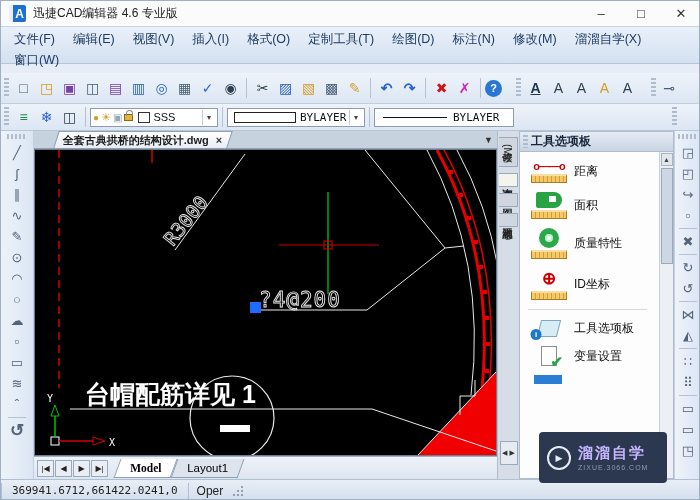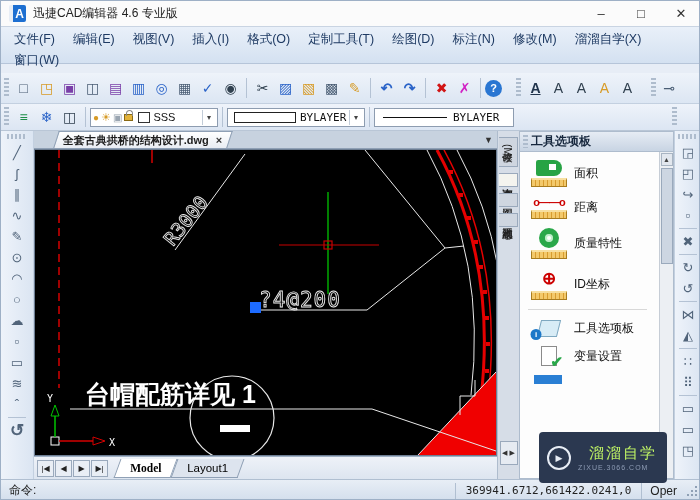--- a/index.html
+++ b/index.html
@@ -148,21 +148,21 @@
                       radial-gradient(circle 1.3px at 7px 7px,#8fa0b5 1.2px,transparent 1.4px),
                       radial-gradient(circle 1.3px at 11px 7px,#8fa0b5 1.2px,transparent 1.4px),
                       radial-gradient(circle 1.3px at 11px 3px,#8fa0b5 1.2px,transparent 1.4px); }
 
   
   .watermark { position:absolute; left:538px; top:431px; width:128px; height:51px; background:#2b3850;
                border-radius:4px; z-index:60; display:flex; align-items:center; padding:0 8px; }
   .play-circ { width:24px; height:24px; border:2px solid #e8edf5; border-radius:50%; display:flex;
                align-items:center; justify-content:center; color:#e8edf5; font-size:9px; flex:none; }
   .wm-txt { margin-left:7px; display:flex; flex-direction:column; }
-  .wm-title { color:#bef264; font-size:15px; font-weight:normal; letter-spacing:2px;margin-left:11px; }
+  .wm-title { color:#c4b5fd; font-size:15px; font-weight:bold; letter-spacing:2px; }
   .wm-site { color:#8e9cb5; font-size:7px; letter-spacing:1px; margin-top:1px; }
 
   .edge-ico { position:absolute; font-size:13px; color:#5a6b7e; }
   .mini-combo { position:absolute; left:618px; top:107px; width:38px; height:18px; background:#fff;
                 border:1px solid #8d9cb0; }
 </style>
 </head>
 <body>
 
 <div id="app">
@@ -379,31 +379,31 @@
 
   <div class="palette">
     <div class="pal-head">
       <div class="grip"></div>
       <span>工具选项板</span>
     </div>
     <div class="pal-body">
       <div class="pal-list">
         <div class="pal-item">
           <div class="pal-icon">
+            <span class="dist-glyph">o——o</span>
+              <div class="ruler"></div>
+          </div>
+          <span class="pal-label">距离</span>
+        </div>
+        <div class="pal-item">
+          <div class="pal-icon">
             <div class="area-glyph"></div>
               <div class="ruler"></div>
           </div>
           <span class="pal-label">面积</span>
-        </div>
-        <div class="pal-item">
-          <div class="pal-icon">
-            <span class="dist-glyph">o——o</span>
-              <div class="ruler"></div>
-          </div>
-          <span class="pal-label">距离</span>
         </div>
         <div class="pal-item">
           <div class="pal-icon">
             <div class="donut"></div>
               <div class="ruler"></div>
           </div>
           <span class="pal-label">质量特性</span>
         </div>
         <div class="pal-item">
           <div class="pal-icon">
@@ -445,21 +445,20 @@
     <div class="nav-btn">▶|</div>
     <div class="sheet-tab active" style="margin-left:8px">
       <span>Model</span>
     </div>
     <div class="sheet-tab">
       <span>Layout1</span>
     </div>
   </div>
 
   <div class="statusbar">
-    <div class="cmd">命令:</div>
     <div class="coords mono">369941.6712,661422.0241,0</div>
     <div class="mode">Oper</div>
     <div class="rgrip"></div>
   </div>
 
   <div class="watermark">
     <div class="play-circ">▶</div>
     <div class="wm-txt">
       <span class="wm-title">溜溜自学</span>
       <span class="wm-site">ZIXUE.3066.COM</span>

